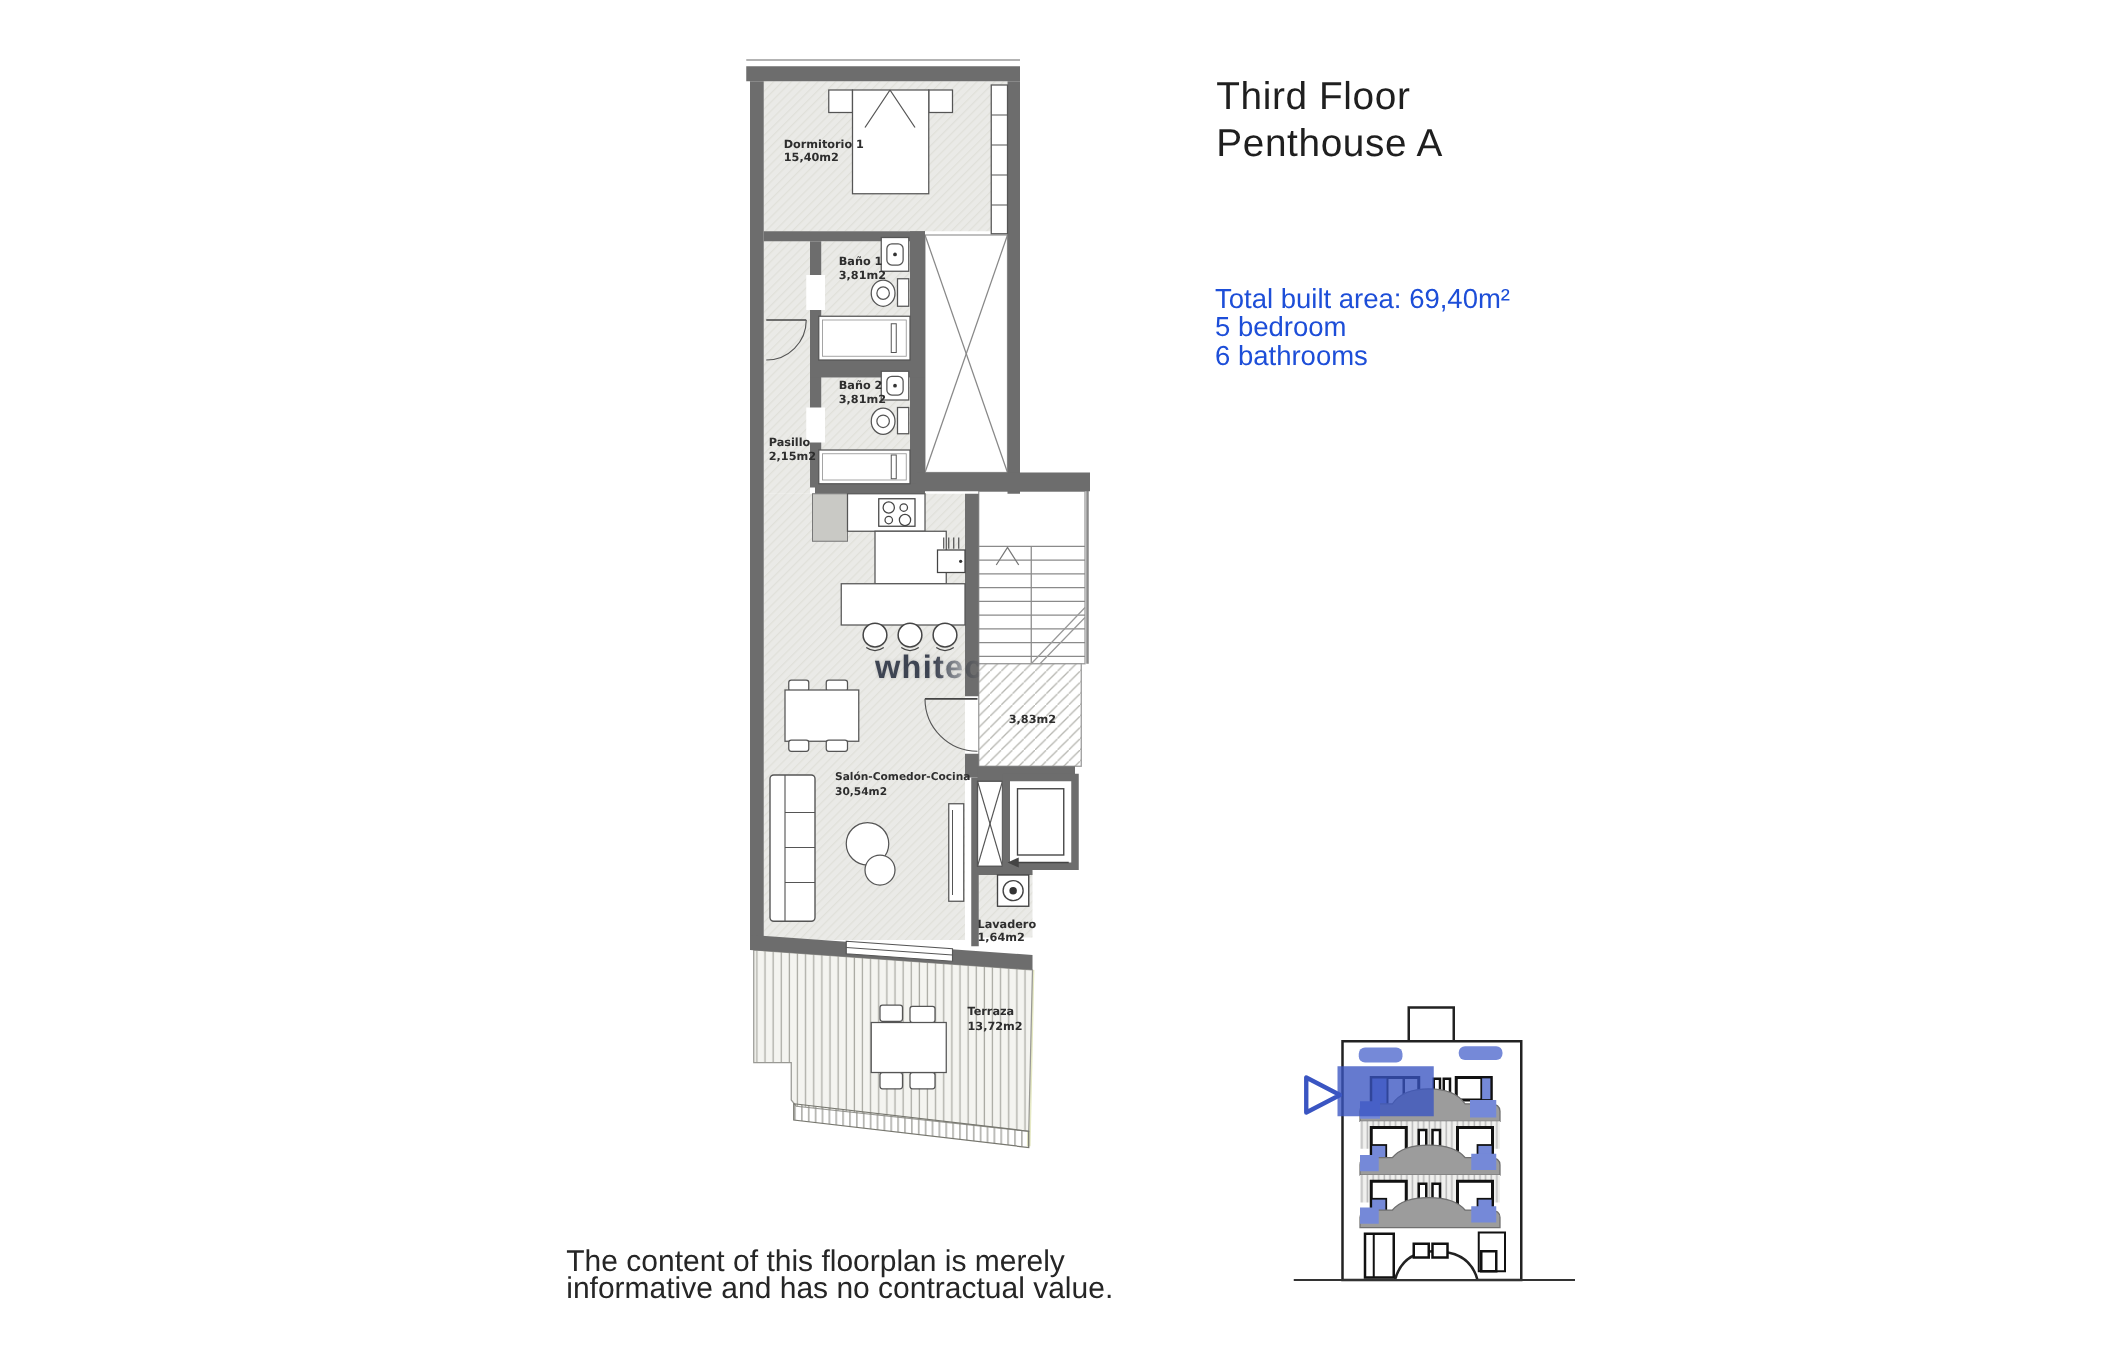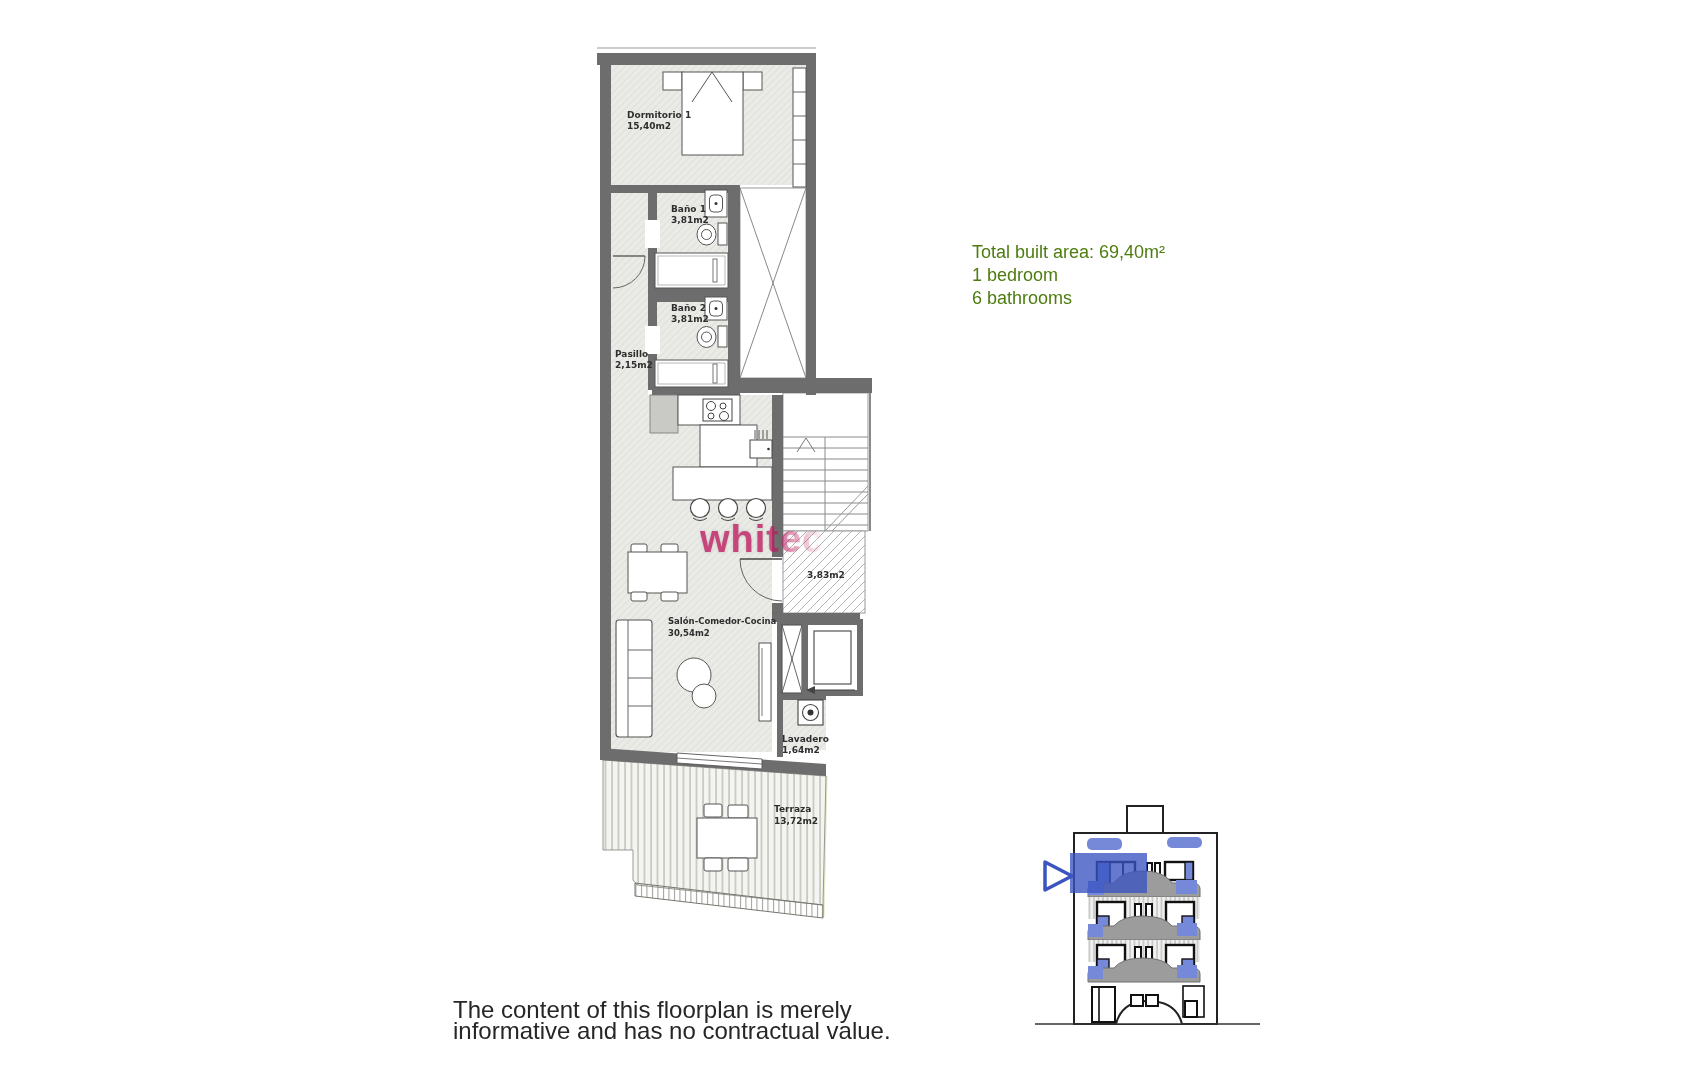--- a/index.html
+++ b/index.html
@@ -2,25 +2,25 @@
 <html><head>
 <meta charset="utf-8">
 <style>
   html,body{margin:0;padding:0;background:#ffffff;}
   .page{position:relative;width:1700px;height:1080px;background:#ffffff;overflow:hidden;
         font-family:"Liberation Sans", sans-serif;color:#2d2d2d;}
   .plan-svg{position:absolute;left:585px;top:42px;width:295px;height:885px;}
   .elev-svg{position:absolute;left:1030px;top:795px;width:240px;height:245px;}
   .title-block{position:absolute;left:973px;top:58px;font-size:31px;line-height:38px;
                font-weight:500;letter-spacing:.5px;color:#1f1f1f;}
-  .info-block{position:absolute;left:972px;top:241px;font-size:18px;line-height:23px;color:#4d7c0f;}
+  .info-block{position:absolute;left:972px;top:227px;font-size:22px;line-height:23px;color:#1d4ed8;}
   .disclaimer{position:absolute;left:453px;top:975px;width:490px;font-size:24px;
               line-height:21px;color:#262626;}
-  .watermark{position:absolute;left:700px;top:518px;font-size:38px;font-weight:700;
-             letter-spacing:1px;color:#be185d;opacity:.78;
+  .watermark{position:absolute;left:700px;top:518px;font-size:26px;font-weight:700;
+             letter-spacing:1px;color:#0f172a;opacity:.78;
              text-shadow:0 0 3px rgba(130,130,130,.55);
              -webkit-mask-image:linear-gradient(90deg,#000 55%,transparent 100%);
              mask-image:linear-gradient(90deg,#000 55%,transparent 100%);}
   .lbl{font:700 9px "DejaVu Sans", sans-serif;fill:#2e2e2e;}
   .lbl-s{font:700 8.5px "DejaVu Sans", sans-serif;fill:#2e2e2e;}
   svg *{vector-effect:none;}
 </style>
 </head>
 <body>
 
@@ -251,24 +251,28 @@
         <circle cx="225.5" cy="670.5" r="8" fill="#fff" stroke="#444" stroke-width="1.1"></circle>
         <circle cx="225.5" cy="670.5" r="3" fill="#333"></circle>
       </g>
       <text class="lbl" x="197" y="700">Lavadero</text>
       <text class="lbl" x="197" y="711">1,64m2</text>
     </g>
   </svg>
 
   <div class="watermark">whitec</div>
 
+  <div class="title-block">
+    <div>Third Floor</div>
+    <div>Penthouse A</div>
+  </div>
 
   <div class="info-block">
     <div>Total built area: 69,40m²</div>
-    <div>1 bedroom</div>
+    <div>5 bedroom</div>
     <div>6 bathrooms</div>
   </div>
 
   <p class="disclaimer">The content of this floorplan is merely informative and has no contractual value.</p>
 
   <svg class="elev-svg" viewBox="0 0 240 245">
     <defs>
       <pattern id="elevStripes" width="4.5" height="10" patternUnits="userSpaceOnUse">
         <rect width="4.5" height="10" fill="#f0f0ee"></rect>
         <line x1="1" y1="0" x2="1" y2="10" stroke="#b9b9b9" stroke-width="1.2"></line>

